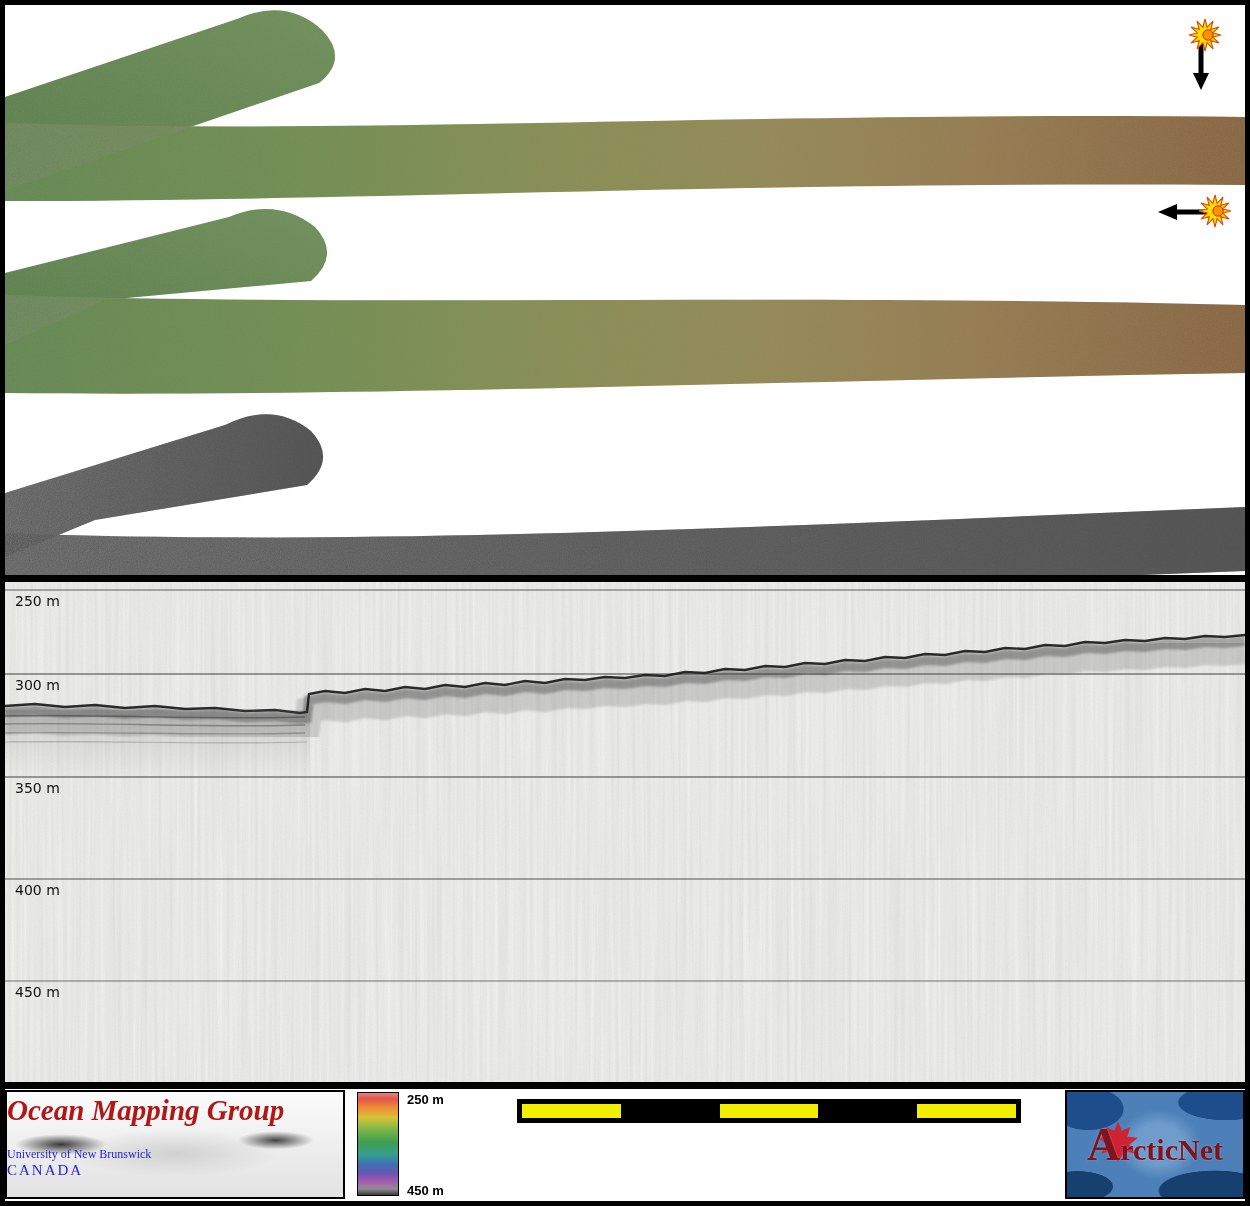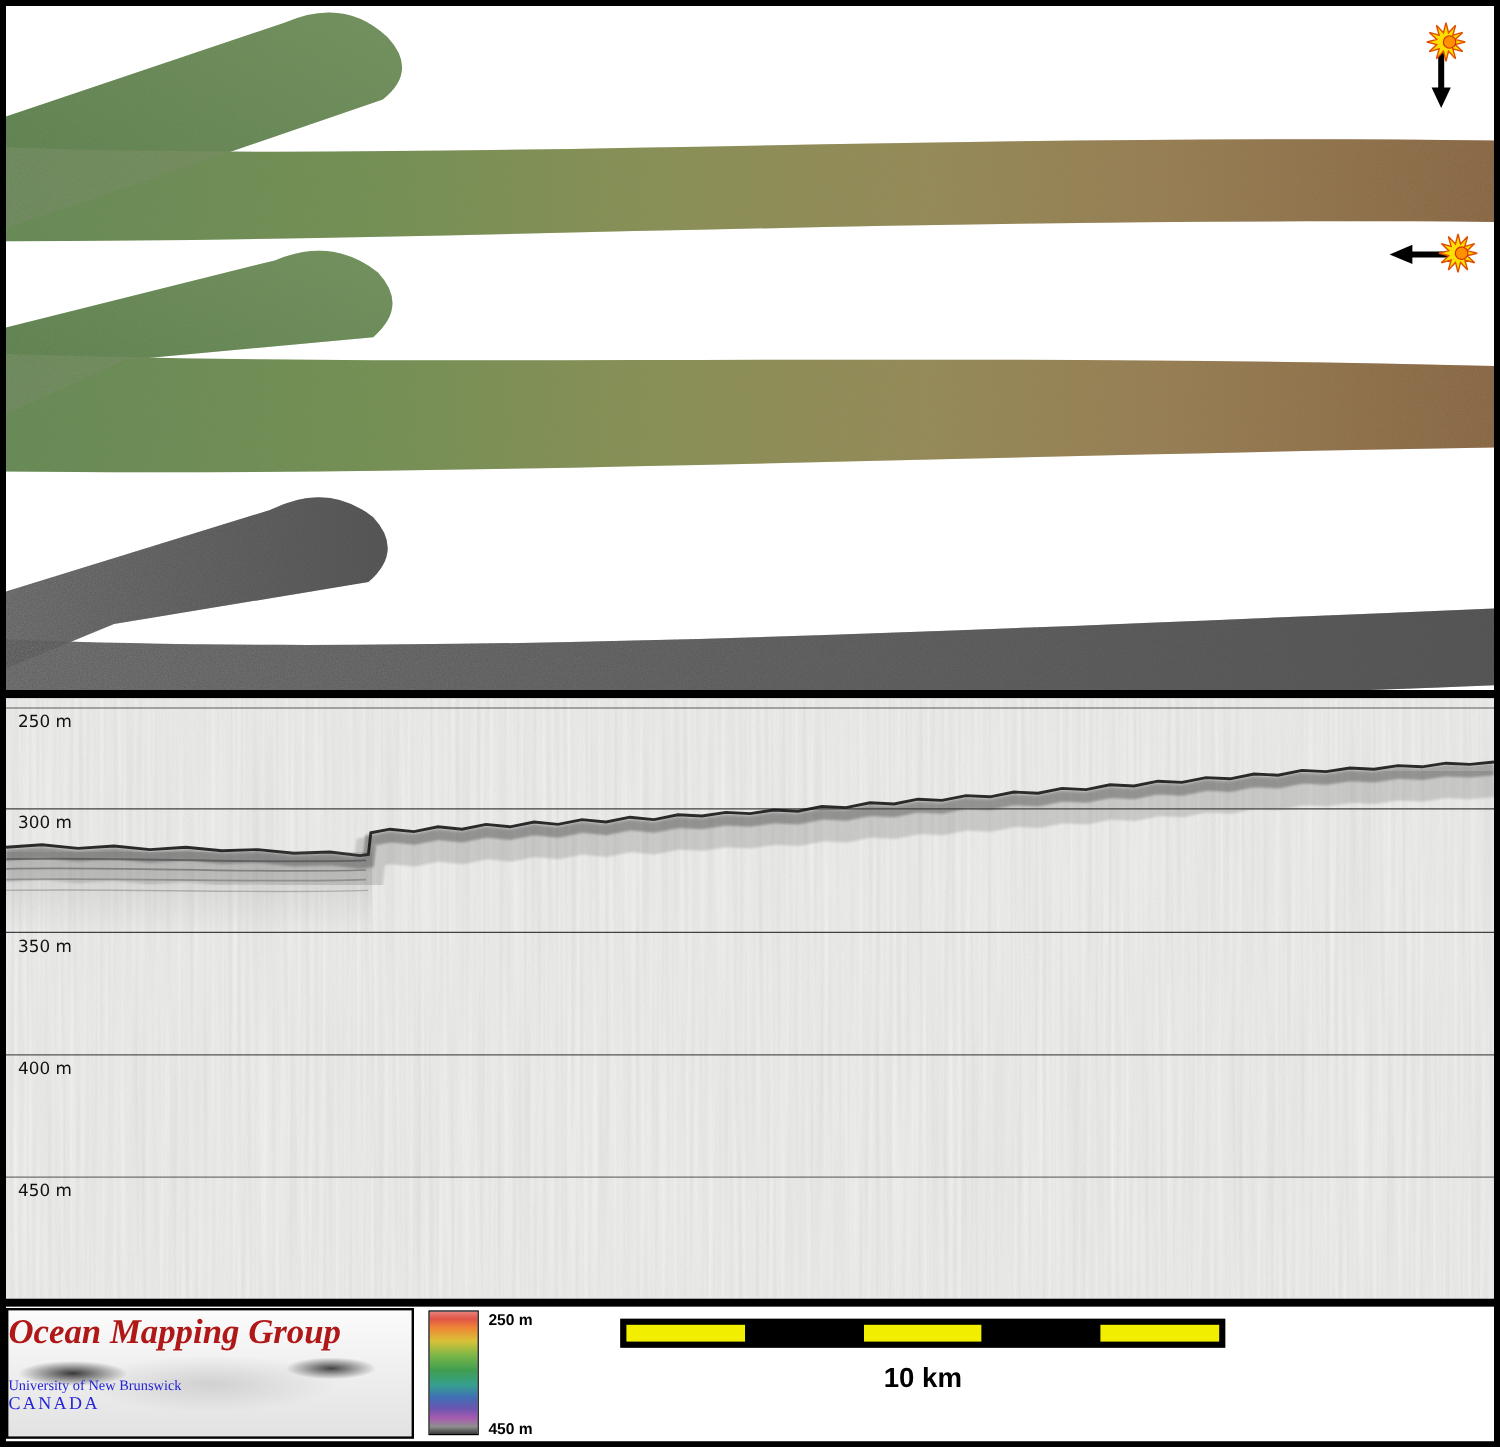--- a/index.html
+++ b/index.html
@@ -204,18 +204,23 @@
     </div>
 
     <div class="sb-wrap">
       <div class="scalebar">
         <div class="seg y"></div>
         <div class="seg b"></div>
         <div class="seg y"></div>
         <div class="seg b"></div>
         <div class="seg y"></div>
       </div>
-      <div class="sb-label">10 km</div>
-    </div>
-
+    </div>
+
+    <div class="an-logo">
+      <svg class="an-leaf" width="46" height="46" viewBox="0 0 30 30">
+        <path d="M15 1 L17.5 7 L23 4.5 L21 11 L28 11.5 L22.5 16 L26 22 L19.5 20 L15 27 L10.5 20 L4 22 L7.5 16 L2 11.5 L9 11 L7 4.5 L12.5 7 Z" fill="#cf2233"></path>
+      </svg>
+      <div class="an-text">ArcticNet</div>
+    </div>
 
   </footer>
 </div>
 
 </body></html>

